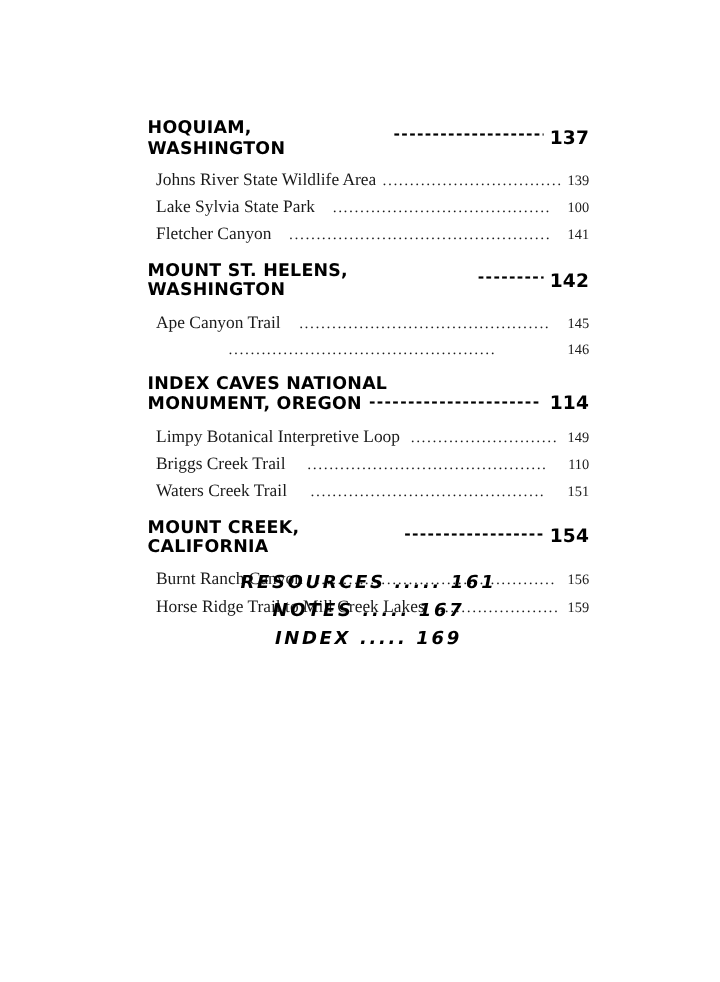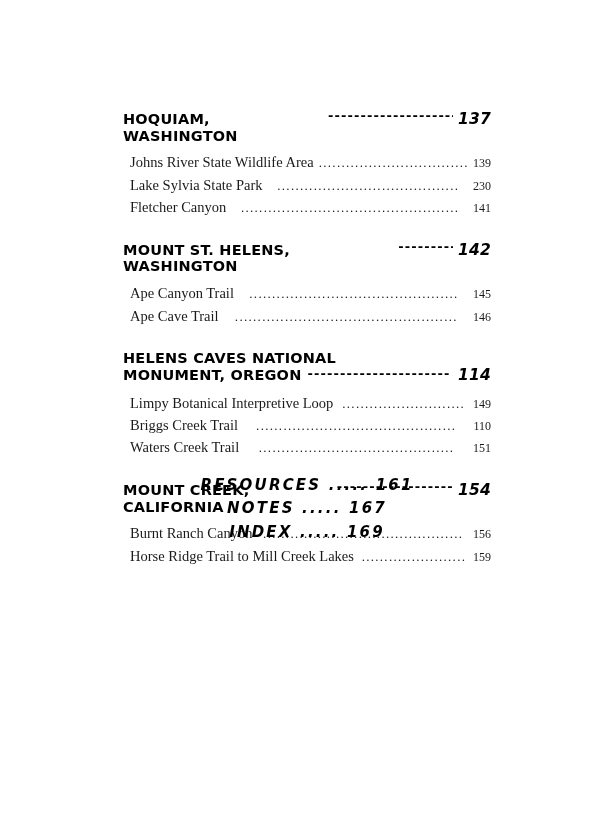--- a/index.html
+++ b/index.html
@@ -21,27 +21,27 @@
     top: 88px;
     width: 368px;
   }
 
   
   .section {
     margin-bottom: 2px;
   }
   .sec-head {
     display: flex;
-    align-items: flex-start;
+    align-items: center;
     font-family: "DejaVu Sans", sans-serif;
     font-weight: bold;
     font-size: 14.5px;
     letter-spacing: 0.2px;
     color: #000;
-    margin-top: 23px;
+    margin-top: 11px;
     margin-bottom: 7px;
     line-height: 1.15;
   }
   .sec-head .sec-title {
     white-space: pre-wrap;
   }
   .sec-head .dashes {
     flex: 1 1 auto;
     overflow: hidden;
     white-space: nowrap;
@@ -52,21 +52,20 @@
     margin: 0 5px 0 6px;
     color: #000;
     transform: translateY(-2px);
   }
   .sec-head .sec-page {
     font-family: "DejaVu Sans", sans-serif;
     font-weight: bold;
     font-size: 15.5px;
     color: #000;
     flex: 0 0 auto;
-    font-style: italic;
   }
   .sec-head.two-line {
     display: block;
   }
   .sec-head.two-line .line1 {
     display: block;
   }
   .sec-head.two-line .line2 {
     display: flex;
     align-items: baseline;
@@ -131,50 +130,49 @@
       <span class="sec-page">137</span>
     </div>
     <div class="entry">
       <span class="ent-title">Johns River State Wildlife Area</span>
       <span class="leader">.................................</span>
       <span class="ent-page">139</span>
     </div>
     <div class="entry">
       <span class="ent-title">Lake Sylvia State Park</span>
       <span class="leader">........................................</span>
-      <span class="ent-page">230</span>
+      <span class="ent-page">100</span>
     </div>
     <div class="entry">
       <span class="ent-title">Fletcher Canyon</span>
       <span class="leader">................................................</span>
       <span class="ent-page">141</span>
     </div>
   </div>
 
   <div class="section">
     <div class="sec-head">
       <span class="sec-title">MOUNT ST. HELENS, WASHINGTON</span>
       <span class="dashes">---------</span>
       <span class="sec-page">142</span>
     </div>
     <div class="entry">
       <span class="ent-title">Ape Canyon Trail</span>
       <span class="leader">..............................................</span>
       <span class="ent-page">145</span>
     </div>
     <div class="entry">
-      <span class="ent-title">Ape Cave Trail</span>
       <span class="leader">.................................................</span>
       <span class="ent-page">146</span>
     </div>
   </div>
 
   <div class="section">
     <div class="sec-head two-line">
-      <span class="line1 sec-title">HELENS CAVES NATIONAL</span>
+      <span class="line1 sec-title">INDEX CAVES NATIONAL</span>
       <span class="line2">
         <span class="sec-title">MONUMENT, OREGON</span>
         <span class="dashes">----------------------</span>
         <span class="sec-page">114</span>
       </span>
     </div>
     <div class="entry">
       <span class="ent-title">Limpy Botanical Interpretive Loop</span>
       <span class="leader">...........................</span>
       <span class="ent-page">149</span>

